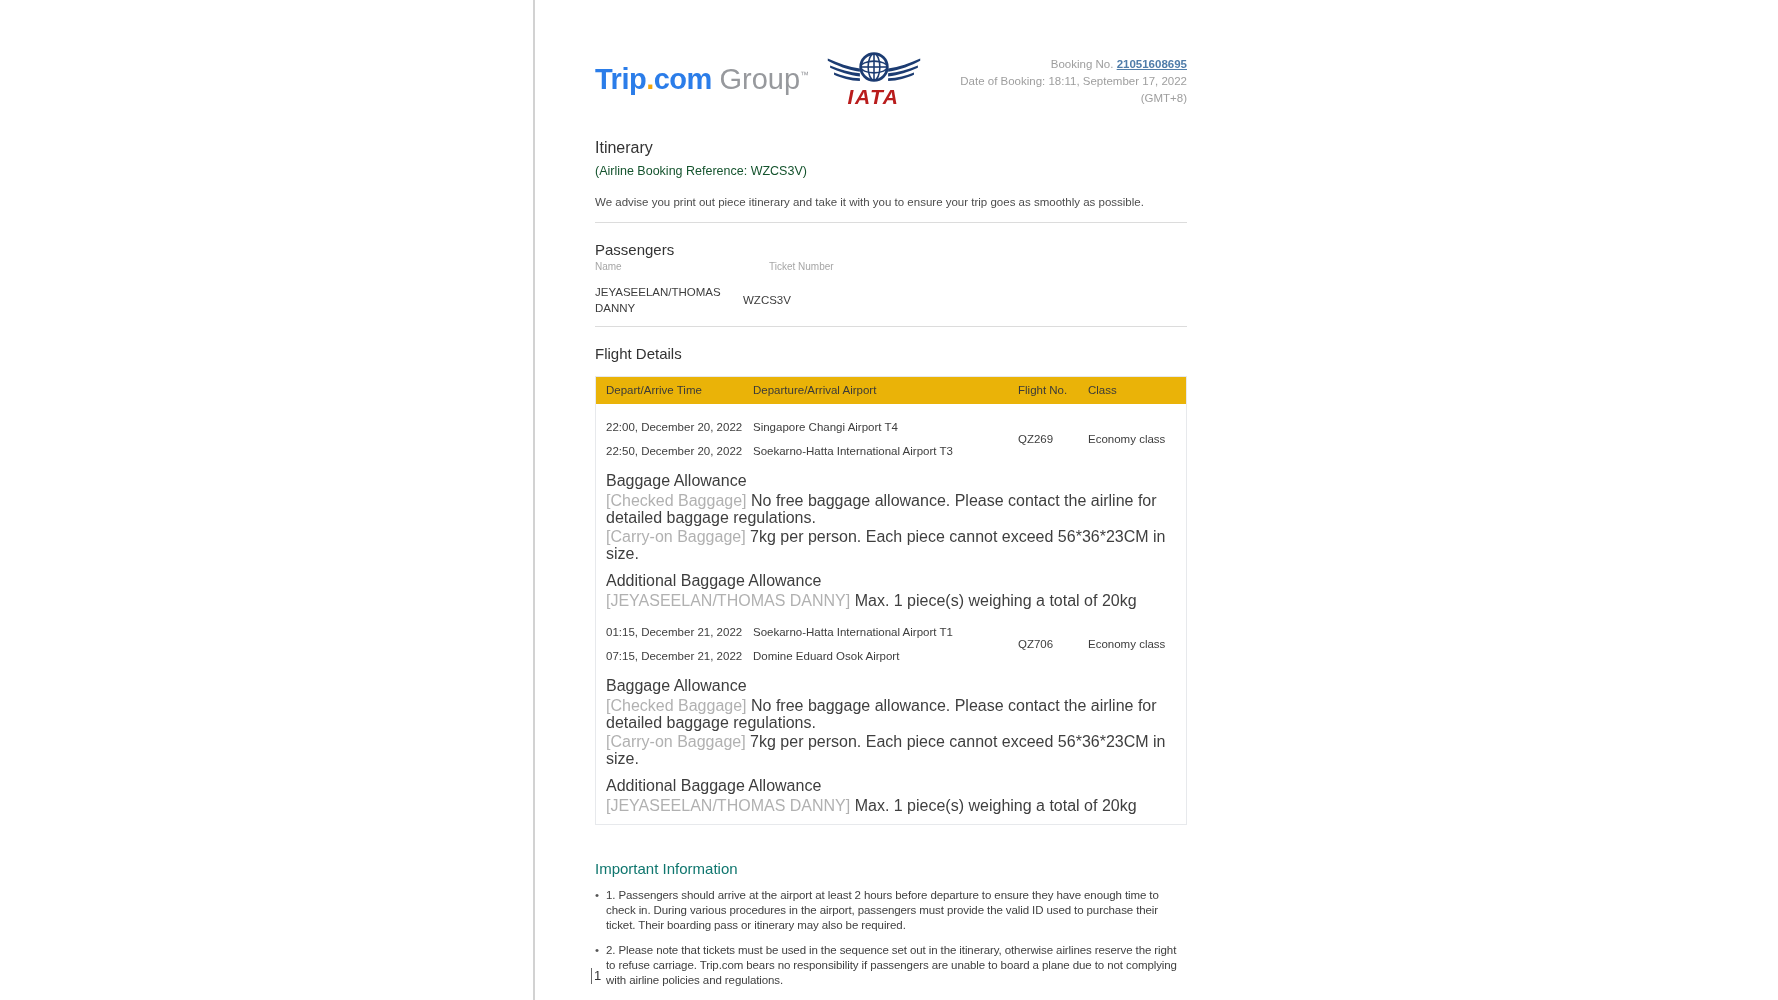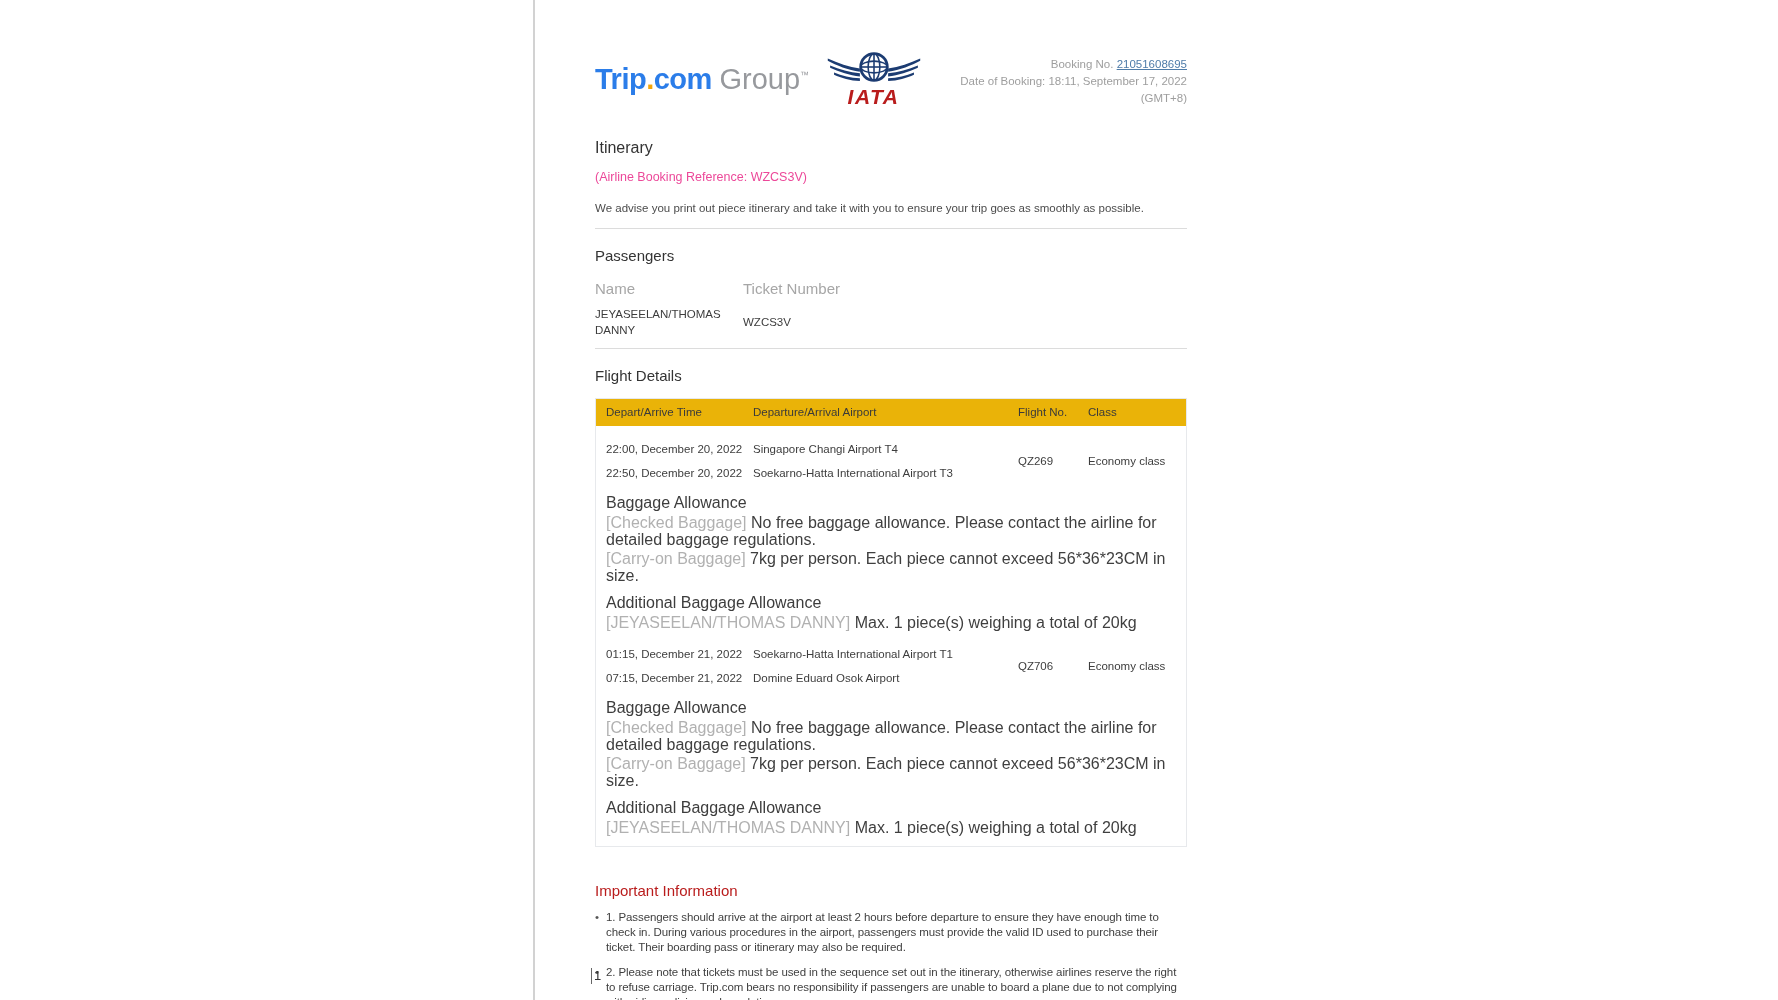--- a/index.html
+++ b/index.html
@@ -12,55 +12,55 @@
   
   .header { display:flex; justify-content:space-between; align-items:flex-start; margin-top:46px; }
   .logos { display:flex; align-items:center; gap:18px; height:66px; }
   .tripcom { font-size:29px; font-weight:700; color:#2b7de9; letter-spacing:-0.5px; white-space:nowrap; }
   .tripcom .dot { color:#f2a50a; }
   .tripcom .group { font-weight:400; color:#97999d; letter-spacing:0; }
   .tripcom .tm { font-size:9px; color:#97999d; vertical-align:super; font-weight:400; }
   .iata { width:94px; text-align:center; margin-top:-2px; }
   .iata-word { font-size:21px; font-weight:800; font-style:italic; color:#b91c1c; letter-spacing:1.5px; margin-top:-5px; }
   .booking-info { text-align:right; font-size:11.5px; line-height:17px; color:#9e9e9e; margin-top:10px; }
-  .booking-info a { color:#4f7ca9; text-decoration:underline; cursor:pointer; }
+  .booking-info a { color:#4f7ca9; text-decoration:underline; cursor:pointer;font-weight:bold; }
 
   
   .title { margin-top:26px; font-size:16px; line-height:20px; color:#333; }
-  .subtitle { margin-top:12px; font-size:12.5px; line-height:15px; color:#ec4899; }
+  .subtitle { margin-top:6px; font-size:12.5px; line-height:15px; color:#14532d; }
   .advice { margin-top:16px; font-size:11.5px; line-height:15px; color:#4c4c4c; }
   .divider { margin-top:10px; border-top:1px solid #dcdcdc; height:0; }
   .divider.first { margin-top:12px; }
 
   .section-heading { margin-top:18px; font-size:15px; line-height:18px; color:#333; }
 
   
-  .pax-cols { display:grid; grid-template-columns:148px 1fr; margin-top:16px;
-              font-size:15px; line-height:15px; color:#a6a6a6; }
+  .pax-cols { display:grid; grid-template-columns:148px 1fr; margin-top:0;
+              font-size:10px; line-height:15px; color:#a6a6a6;gap:26px; }
   .pax-row { display:grid; grid-template-columns:148px 1fr; margin-top:10px;
              font-size:11.5px; line-height:16px; color:#3d3d3d; }
   .pax-name { max-width:140px; }
   .pax-ticket { align-self:center; }
 
   
   .ftable { margin-top:13px; border:1px solid #e7e9ec; padding-bottom:10px; }
   .cols4 { display:grid; grid-template-columns:147px 265px 70px 1fr; padding:0 10px; }
   .thead { background:#eab308; padding:6px 10px; font-size:11.5px; line-height:15px; color:#3a3a3a; }
   .seg-times { margin-top:15px; font-size:11.5px; line-height:17px; color:#3d3d3d; }
   .stack > div + div { margin-top:7px; }
   .seg-mid { align-self:center; }
   .bag { padding:0 10px; font-size:16px; line-height:17px;margin-top:12px; }
   .bag-heading { margin-top:10px; color:#3d3d3d; }
   .add-heading { margin-top:10px; color:#3d3d3d; }
   .bag-line { margin-top:3px; color:#3f3f3f; }
   .bag-line + .bag-line { margin-top:2px; }
   .bag-label { color:#b1b1b1; }
 
   
-  .info-head { margin-top:34px; font-size:15px; line-height:19px; color:#b91c1c; }
+  .info-head { margin-top:34px; font-size:15px; line-height:19px; color:#0f766e; }
   .info-list { margin-top:10px; width:582px; }
   .info-item { position:relative; padding-left:11px; font-size:11.5px; line-height:15px;
                color:#3f3f3f; letter-spacing:-0.1px; }
   .info-item + .info-item { margin-top:10px; }
   .info-item::before { content:"•"; position:absolute; left:0; top:0; color:#555; }
 
   .page-num { position:absolute; left:-4px; top:968px; font-size:13px; color:#333;
               border-left:1px solid #666; padding-left:2px; line-height:16px; }
 </style>
 </head>

